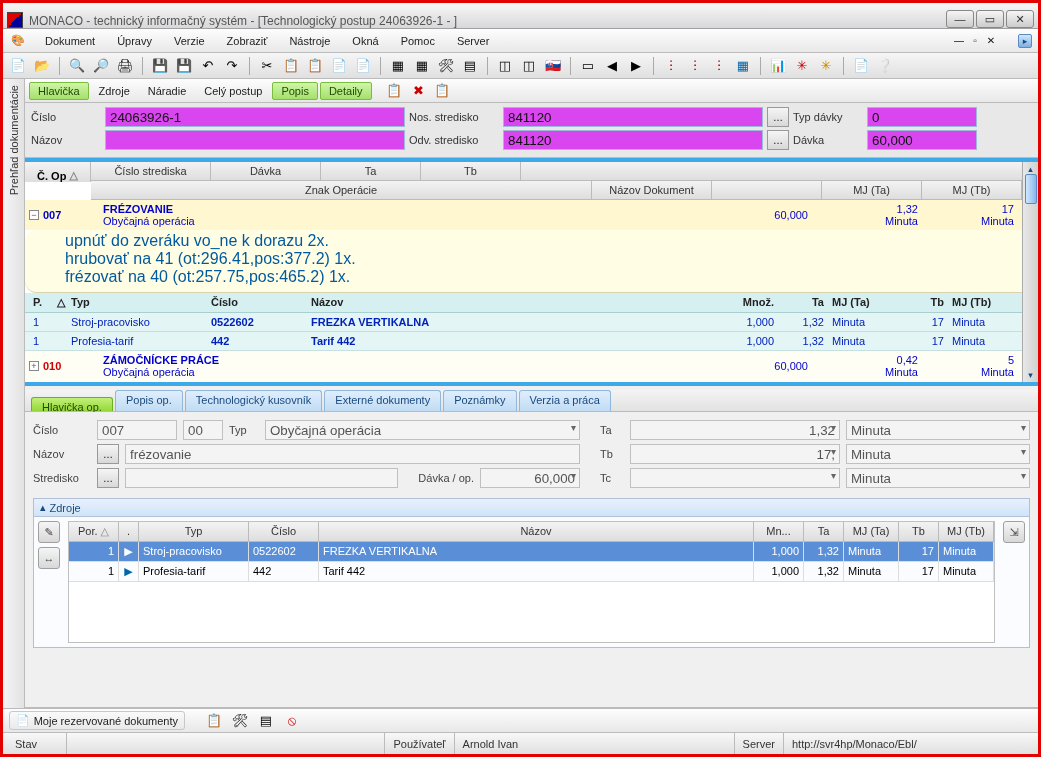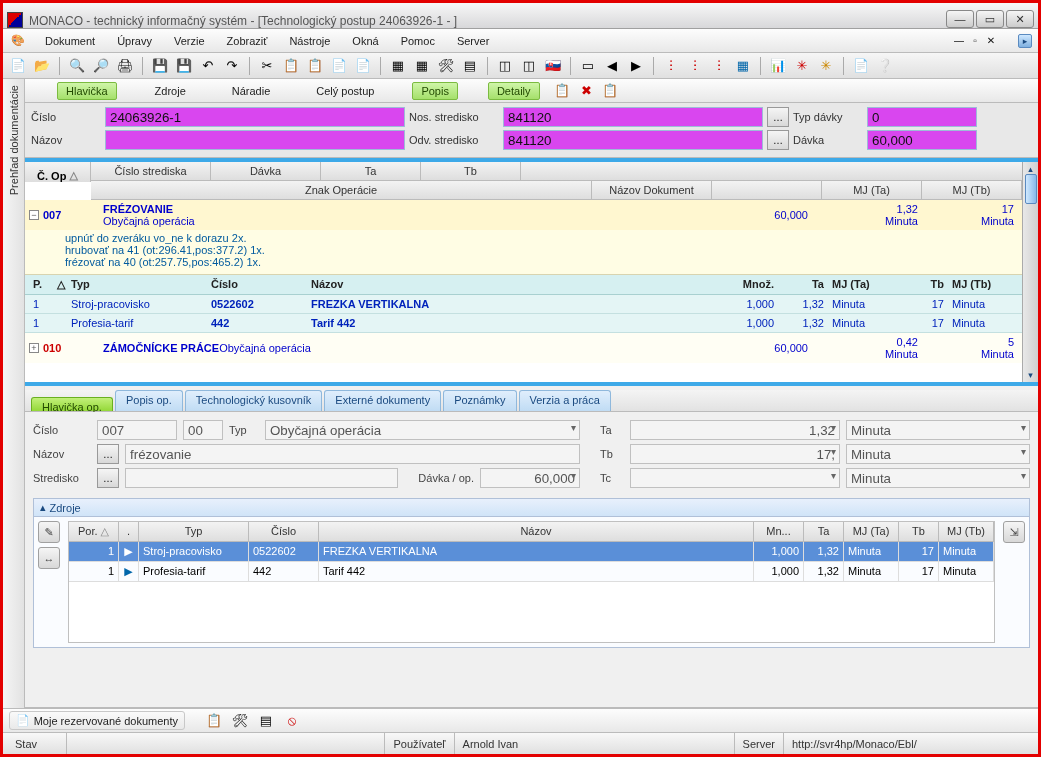--- a/index.html
+++ b/index.html
@@ -119,21 +119,20 @@
     display:flex;align-items:center;
     gap:2px;
     padding: 0 4px;
   }
   .doc-tab {
     padding: 2px 8px;
     border:1px solid #c8c8c8;
     background:linear-gradient(to bottom,#fafafa,#e9e9e9);
     border-radius:2px;
     color:#222;
-    margin-left:28px;
   }
   .doc-tab.green {
     background:linear-gradient(to bottom,#cff5a8,#a5e06b);
     border-color:#7bbb40;
     color:#224a00;
     font-weight:400;
   }
   .doc-tab.plain { border:none; background:none; }
   
   .form-header {
@@ -190,22 +189,23 @@
   .op-row {
     display:flex; padding:3px 4px; align-items:center;
     background:#fffde4;
   }
   .op-row.sel { background:#fff7d0; }
   .op-code { width:60px;color:#0000cc;font-weight:bold; }
   .op-name { color:#0000cc; font-weight:bold; }
   .op-type { color:#0000cc; font-size:11px; }
   .op-row .davka-cell { color:#0000cc; }
   .desc-block {
-    background:#fffde4; padding:2px 28px 6px 40px; color:#005a9e; font-size:11px;
+    background:#fffde4; padding:2px 28px 6px 40px; color:#005a9e; font-size:16px;
     border-bottom:1px solid #d8d4b0;
+    border-radius:12px;
   }
   .resource-header {
     display:flex; background:#d6f0f1; padding:3px 4px; font-weight:bold;
     color:#222; border-bottom:1px solid #a8d0d0;
   }
   .resource-row {
     display:flex; background:#e4f5f5; padding:3px 4px; color:#0022bb;
     border-bottom:1px solid #c4e0e0;
   }
   .rh-cell, .rr-cell { padding: 0 4px; }
@@ -512,21 +512,21 @@
           <div class="rr-cell" style="width:50px;text-align:right">1,32</div>
           <div class="rr-cell" style="width:70px">Minuta</div>
           <div class="rr-cell" style="width:50px;text-align:right">17</div>
           <div class="rr-cell" style="width:70px">Minuta</div>
           <div style="width:16px"></div>
         </div>
 
         <div class="op-row" style="background:#fffef4;">
           <div class="plushandle">+</div>
           <div class="op-code" style="color:#cc0000">010</div>
-          <div style="flex:3;display:flex;flex-direction:row;">
+          <div style="flex:3;display:flex;flex-direction:column;">
             <span class="op-name">ZÁMOČNÍCKE PRÁCE</span>
             <span class="op-type">Obyčajná operácia</span>
           </div>
           <div style="width:120px"></div>
           <div class="davka-cell" style="width:110px;text-align:right;padding-right:10px;">60,000</div>
           <div style="width:100px;display:flex;flex-direction:column;text-align:right;color:#0000cc;">
             <span>0,42</span>
             <span>Minuta</span>
           </div>
           <div style="width:100px;display:flex;flex-direction:column;text-align:right;color:#0000cc;padding-right:4px;">

